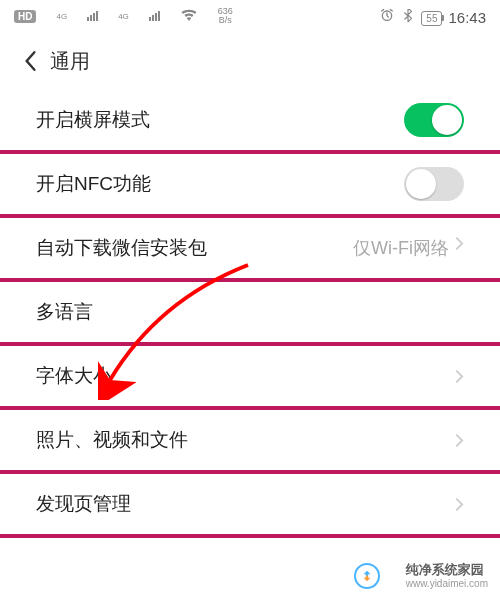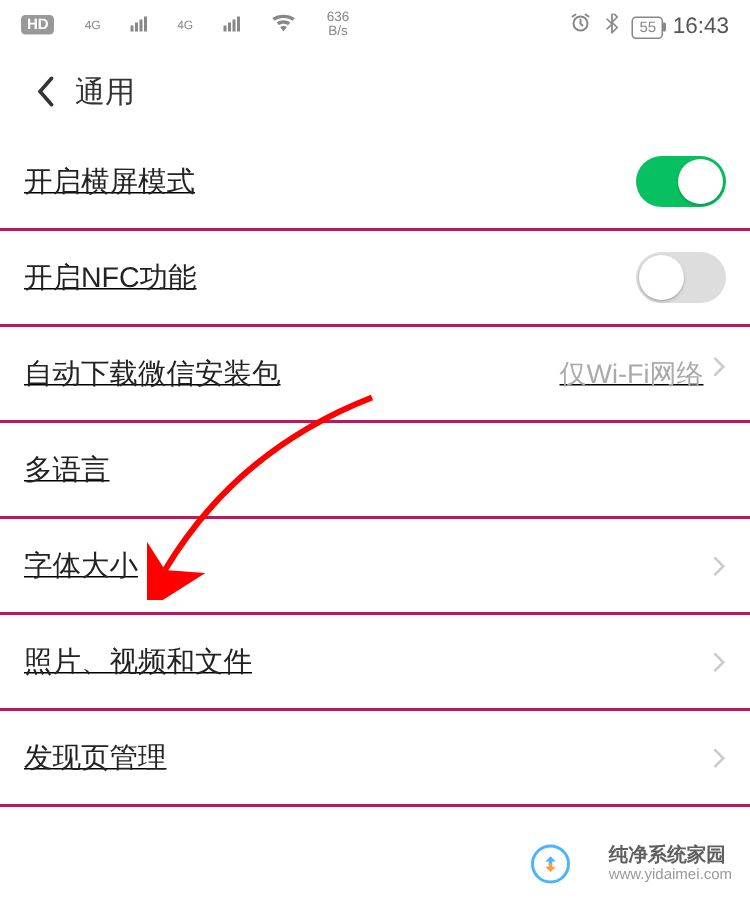--- a/index.html
+++ b/index.html
@@ -73,25 +73,24 @@
       align-items: center;
       justify-content: center;
       cursor: pointer;
     }
     .back-btn svg { width: 14px; height: 22px; }
     .header-title { font-size: 20px; color: #333; text-align: right; }
     .row {
       display: flex;
       align-items: center;
       justify-content: space-between;
-      padding: 0 16px;
+      padding: 0 36px;
       min-height: 64px;
-      border-bottom: 2px solid #be185d;
+      border-bottom: 4px solid #be185d;
       cursor: pointer;
-      text-decoration: underline;
     }
     .row-label { font-size: 19px; color: #222; }
     .row-right { display: flex; align-items: flex-start; gap: 6px; }
     .row-value { font-size: 18px; color: #aaa; }
     .chevron { color: #ccc; }
     .chevron svg { width: 9px; height: 15px; display: block; }
     .toggle {
       width: 60px;
       height: 34px;
       border-radius: 17px;

